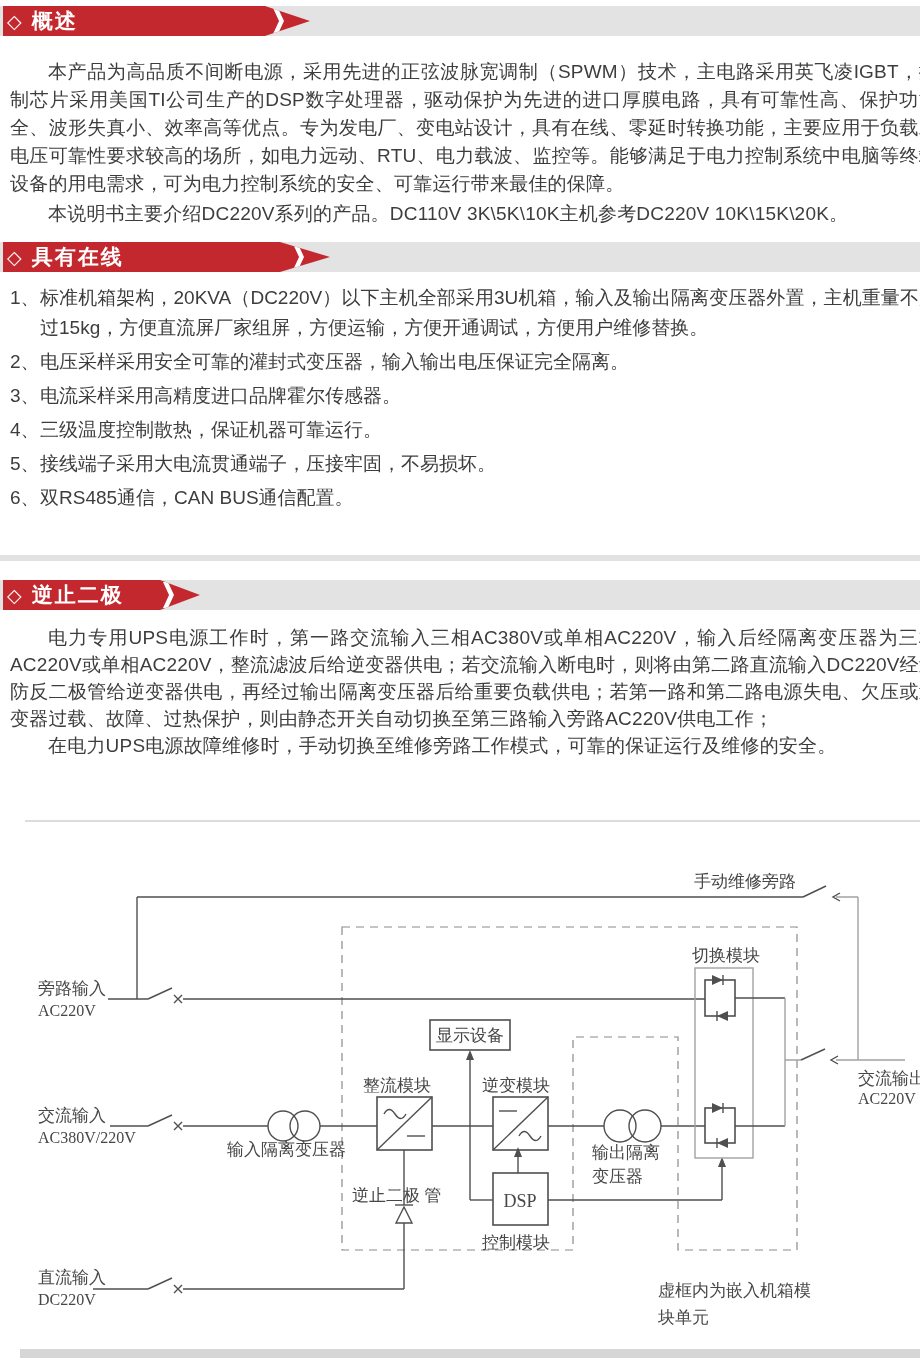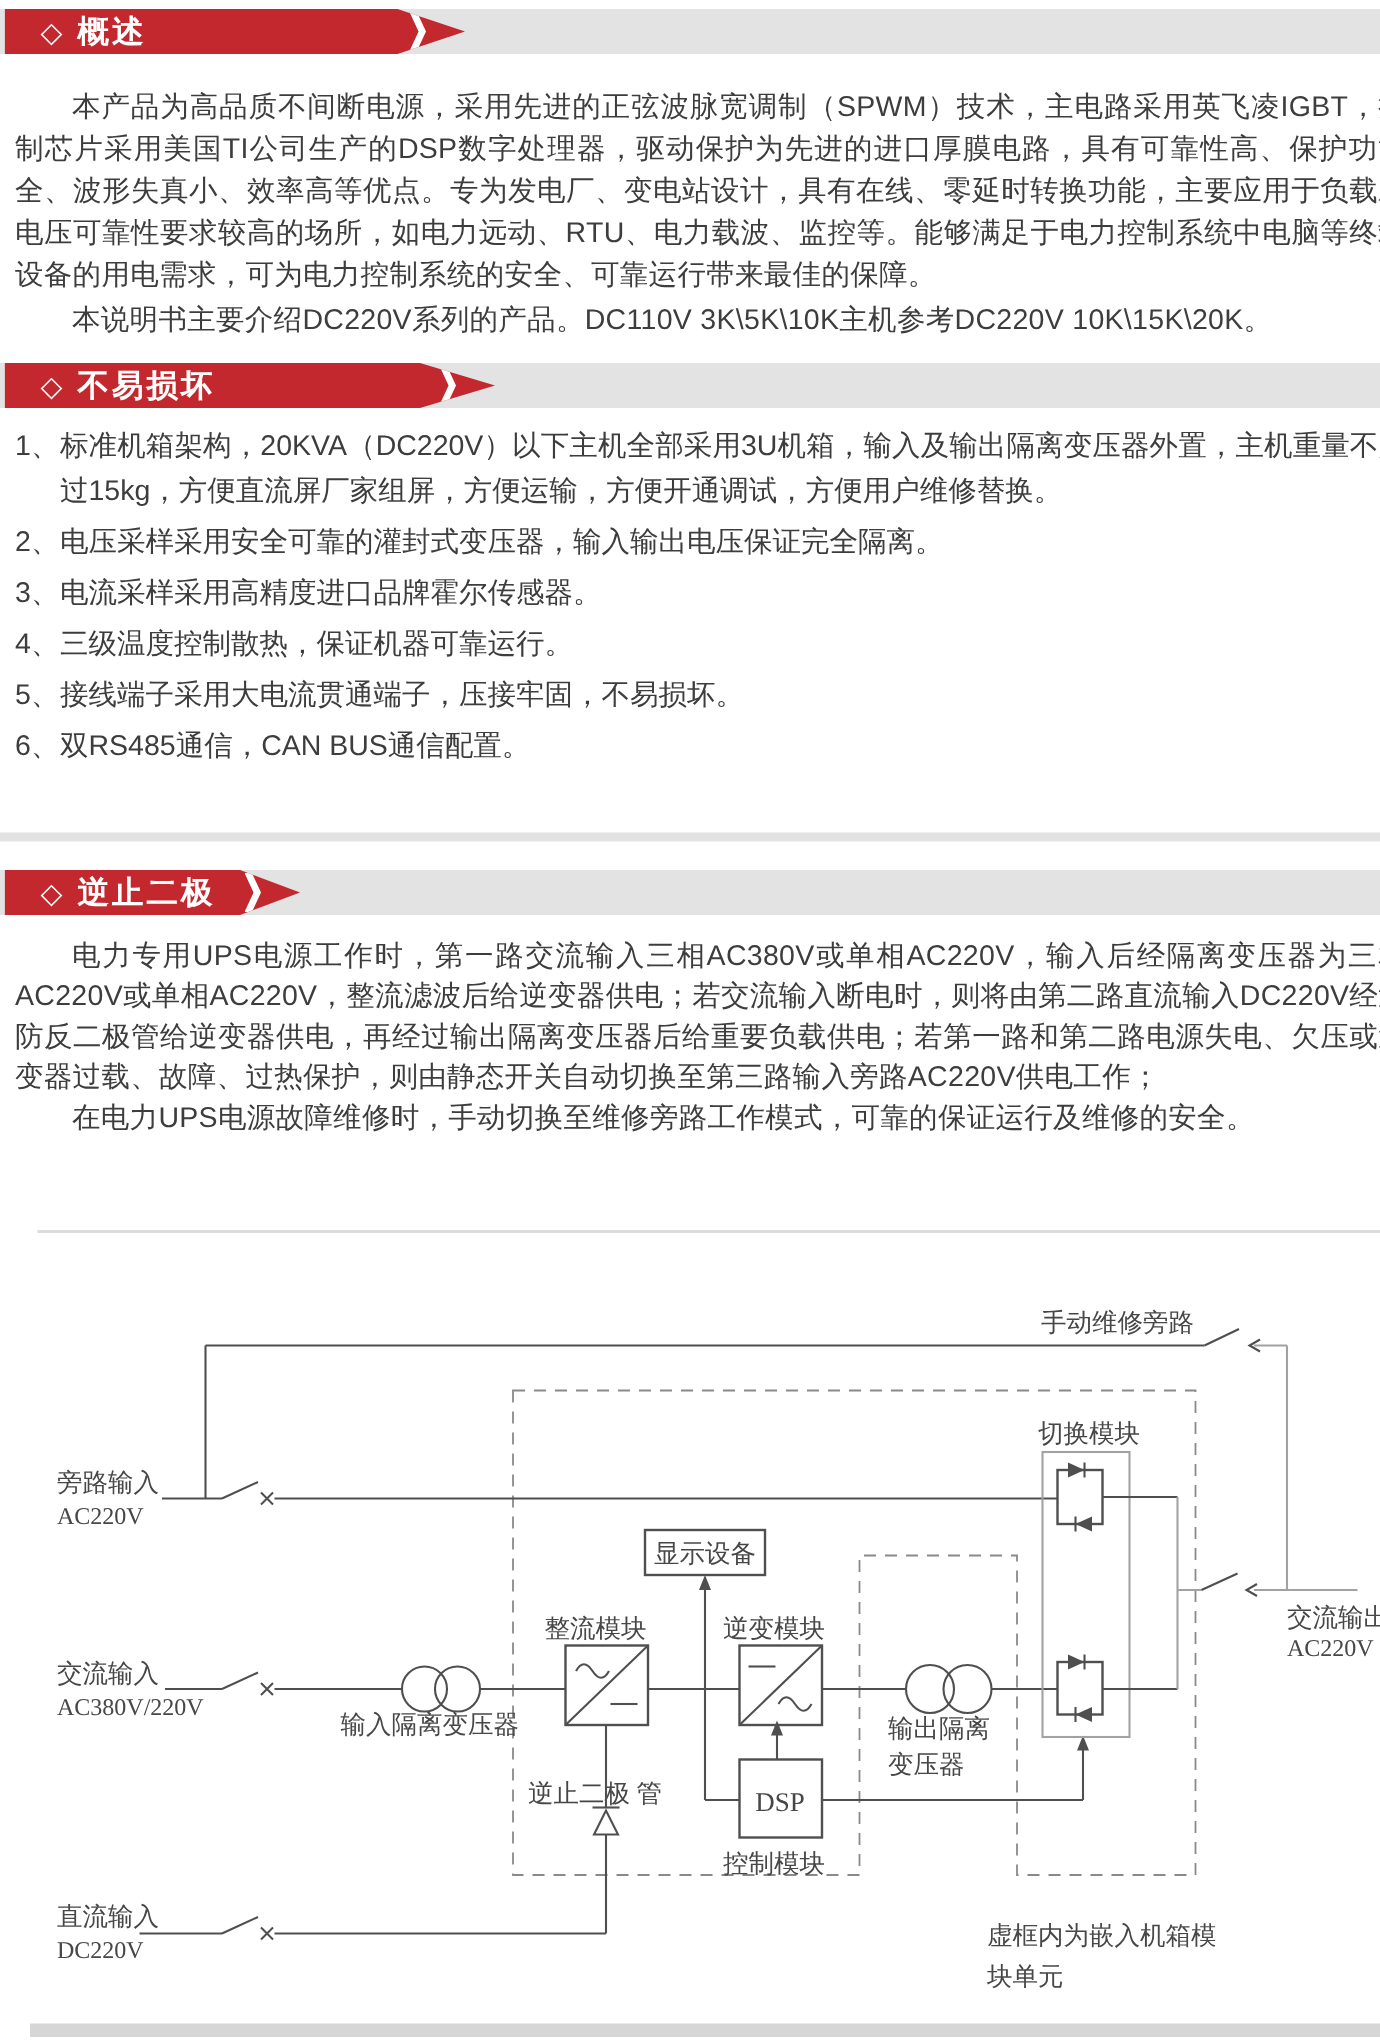--- a/index.html
+++ b/index.html
@@ -8,21 +8,21 @@
   .abs{position:absolute;}
   
   .bar{position:absolute;left:0;width:920px;height:30px;background:#e3e3e3;}
   .pennant{position:absolute;left:3px;top:0;height:30px;background:#c2282e;
            display:flex;align-items:center;}
   .pennant::after{content:'';position:absolute;top:2px;bottom:2px;right:26px;width:11px;
            background:#ffffff;clip-path:polygon(0 0,45% 0,100% 50%,45% 100%,0 100%,55% 50%);}
   .p1{width:307px;clip-path:polygon(0 0,calc(100% - 45px) 0,100% 50%,calc(100% - 45px) 100%,0 100%);}
   .p2{width:327px;clip-path:polygon(0 0,calc(100% - 50px) 0,100% 50%,calc(100% - 50px) 100%,0 100%);}
   .p3{width:197px;clip-path:polygon(0 0,calc(100% - 40px) 0,100% 50%,calc(100% - 40px) 100%,0 100%);}
-  .htxt{color:#fff;font-size:21px;font-weight:bold;letter-spacing:2px;padding-left:24px;white-space:nowrap;text-align:right;}
+  .htxt{color:#fff;font-size:21px;font-weight:bold;letter-spacing:2px;padding-left:4px;white-space:nowrap;text-align:right;}
   .hmark{color:#fff;font-size:19px;margin-right:8px;font-weight:normal;}
   
   .para{position:absolute;left:10px;width:928px;font-size:19px;line-height:28px;
         text-align:justify;letter-spacing:.2px;}
   .indent{text-indent:2em;}
   .features{position:absolute;left:10px;top:283px;width:928px;font-size:19px;line-height:30px;}
   .feature-item{display:flex;margin-bottom:4px;}
   .feature-item .num{flex:0 0 30px;}
   .feature-item .txt{flex:1;text-align:justify;}
   .divider{position:absolute;left:0;width:920px;background:#e2e2e2;}
@@ -40,21 +40,21 @@
   <div class="pennant p1">
     <span class="htxt"><span class="hmark">◇</span><span>概述</span></span>
   </div>
 </div>
 
 <p class="para indent" style="top:58px;margin:0;">本产品为高品质不间断电源，采用先进的正弦波脉宽调制（SPWM）技术，主电路采用英飞凌IGBT，控制芯片采用美国TI公司生产的DSP数字处理器，驱动保护为先进的进口厚膜电路，具有可靠性高、保护功能全、波形失真小、效率高等优点。专为发电厂、变电站设计，具有在线、零延时转换功能，主要应用于负载对电压可靠性要求较高的场所，如电力远动、RTU、电力载波、监控等。能够满足于电力控制系统中电脑等终端设备的用电需求，可为电力控制系统的安全、可靠运行带来最佳的保障。</p>
 <p class="para indent" style="top:200px;margin:0;">本说明书主要介绍DC220V系列的产品。DC110V 3K\5K\10K主机参考DC220V 10K\15K\20K。</p>
 
 <div class="bar" style="top:242px;">
   <div class="pennant p2">
-    <span class="htxt"><span class="hmark">◇</span><span>不易损坏</span></span>
+    <span class="htxt"><span class="hmark">◇</span><span>具有在线</span></span>
   </div>
 </div>
 
 <div class="features">
   <div class="feature-item">
       <span class="num">1、</span>
       <span class="txt">标准机箱架构，20KVA（DC220V）以下主机全部采用3U机箱，输入及输出隔离变压器外置，主机重量不超过15kg，方便直流屏厂家组屏，方便运输，方便开通调试，方便用户维修替换。</span>
     </div>
   <div class="feature-item">
       <span class="num">2、</span>

